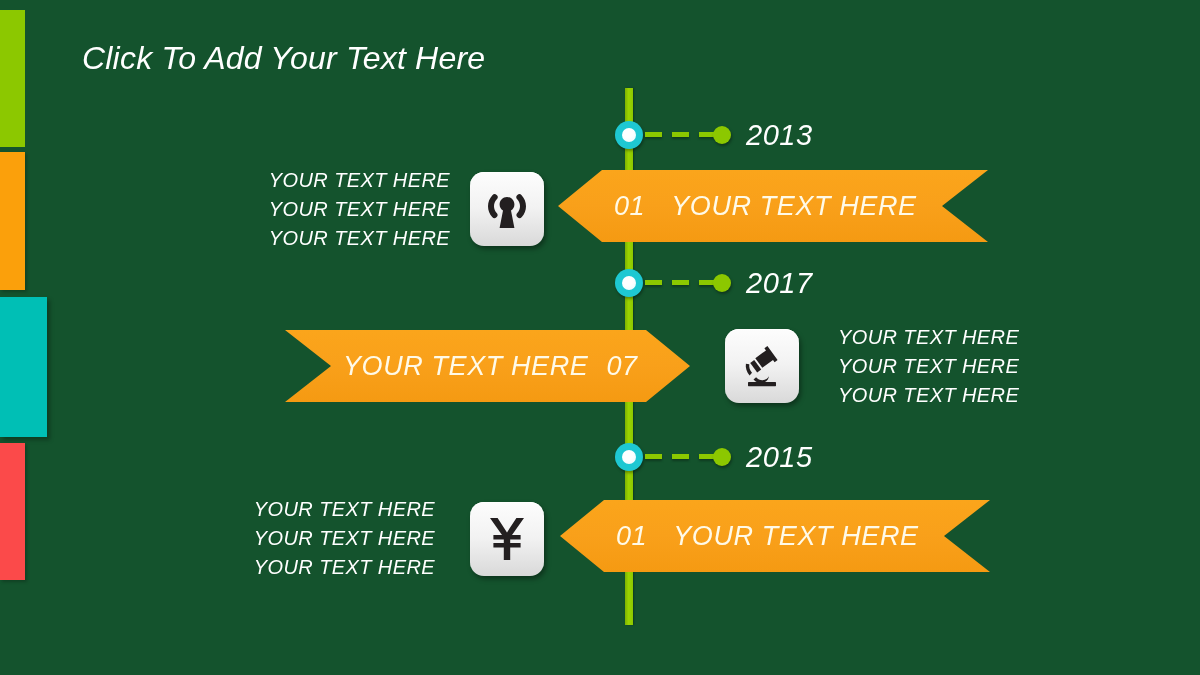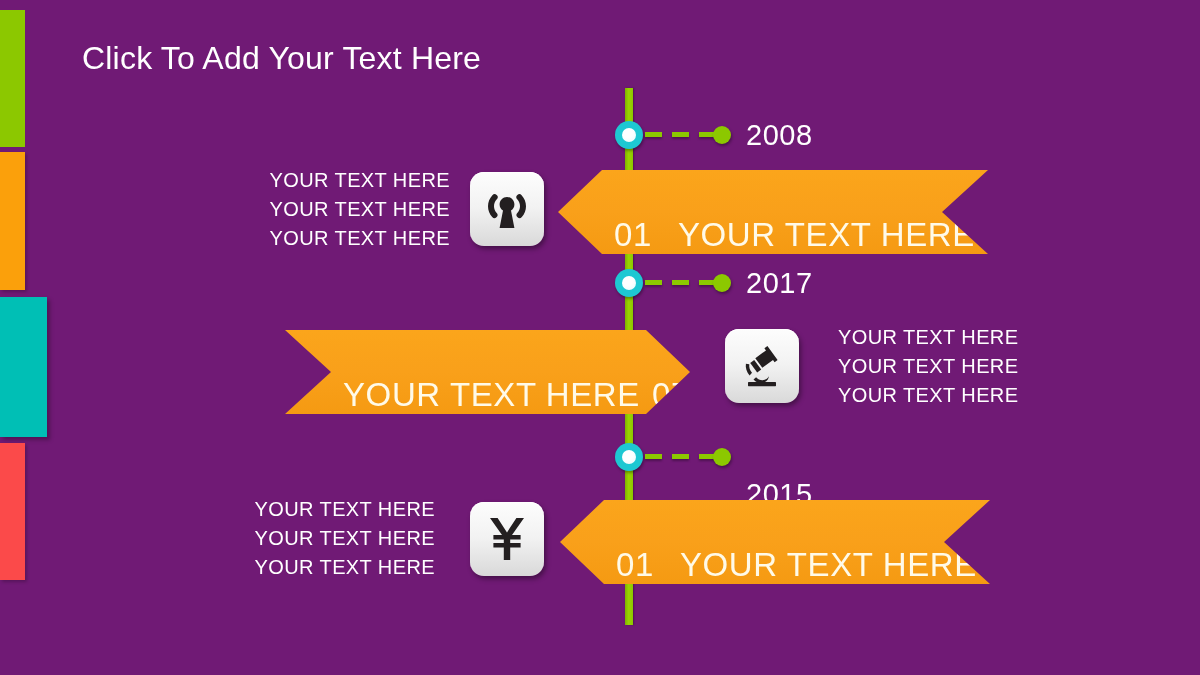--- a/index.html
+++ b/index.html
@@ -5,21 +5,22 @@
   * { margin:0; padding:0; box-sizing:border-box; }
   html, body {
     width:1200px; height:675px;
     background:#595959;
     font-family:"Liberation Sans", sans-serif;
     overflow:hidden;
   }
   #slide {
     position:relative;
     width:1200px; height:675px;
-    background:#701a75;
+    background:#14532d;
+    font-style:italic;
   }
 
   
   .colorbar { position:absolute; left:0; }
   .cb-green { top:10px;  width:25px; height:137px; background:#8CC800; }
   .cb-orange{ top:152px; width:25px; height:138px; background:#FBA00B;
               box-shadow: 2px 2px 3px rgba(0,0,0,0.22); }
   .cb-teal  { top:297px; width:47px; height:140px; background:#00BFB5;
               box-shadow: 3px 3px 4px rgba(0,0,0,0.28); }
   .cb-red   { top:443px; width:25px; height:137px; background:#FB4A4A;
@@ -60,25 +61,25 @@
     background:#8CC800;
     box-shadow:1px 2px 3px rgba(0,0,0,0.35);
   }
   .yearlabel {
     position:absolute; color:#FFFFFF; font-size:29px; font-weight:400;
     letter-spacing:0.5px; white-space:nowrap;
   }
 
   
   .banner {
-    position:absolute; height:84px;
+    position:absolute; height:72px;
     background:linear-gradient(to bottom,#FBA51B 0%,#F9A01A 50%,#F59A12 100%);
-    display:flex; align-items:flex-end;
+    display:flex; align-items:center;
     filter:drop-shadow(3px 4px 3px rgba(0,0,0,0.33));
-    color:#FFFAE8; font-size:33px; letter-spacing:0.6px;
+    color:#FFFAE8; font-size:27px; letter-spacing:0.6px;
     white-space:nowrap;
   }
   
   .banner.to-right {
     clip-path: polygon(0 50%, 44px 0, 100% 0, calc(100% - 46px) 50%, 100% 100%, 44px 100%);
     justify-content:flex-start;
   }
   
   .banner.to-left {
     clip-path: polygon(0 0, 46px 50%, 0 100%, calc(100% - 44px) 100%, 100% 50%, calc(100% - 44px) 0);
@@ -114,21 +115,21 @@
   <div class="colorbar cb-teal"></div>
   <div class="colorbar cb-red"></div>
 
   <div id="page-title">Click To Add Your Text Here</div>
 
   <div id="spine"></div>
 
   <div class="node" style="left:615px; top:121px;"></div>
   <div class="dashline" style="left:645px; top:132px;"></div>
   <div class="enddot" style="left:713px; top:126px;"></div>
-  <div class="yearlabel" style="left:746px; top:119px;">2008</div>
+  <div class="yearlabel" style="left:746px; top:119px;">2013</div>
 
   <div class="sidetext right-al" style="left:250px; top:166px; width:200px;">
     <div>YOUR TEXT HERE</div>
     <div>YOUR TEXT HERE</div>
     <div>YOUR TEXT HERE</div>
   </div>
 
   <div class="iconbox" style="left:470px; top:172px;">
     <svg width="46" height="44" viewBox="0 0 46 44" aria-hidden="true">
       <g fill="#231F20">
@@ -175,21 +176,21 @@
 
   <div class="sidetext left-al" style="left:838px; top:323px; width:210px;">
     <div>YOUR TEXT HERE</div>
     <div>YOUR TEXT HERE</div>
     <div>YOUR TEXT HERE</div>
   </div>
 
   <div class="node" style="left:615px; top:443px;"></div>
   <div class="dashline" style="left:645px; top:454px;"></div>
   <div class="enddot" style="left:713px; top:448px;"></div>
-  <div class="yearlabel" style="left:746px; top:441px;margin-top:37px;">2015</div>
+  <div class="yearlabel" style="left:746px; top:441px;">2015</div>
 
   <div class="sidetext right-al" style="left:235px; top:495px; width:200px;">
     <div>YOUR TEXT HERE</div>
     <div>YOUR TEXT HERE</div>
     <div>YOUR TEXT HERE</div>
   </div>
 
   <div class="iconbox" style="left:470px; top:502px;">
     <svg width="40" height="44" viewBox="0 0 40 44" aria-hidden="true">
       <g fill="#231F20">

